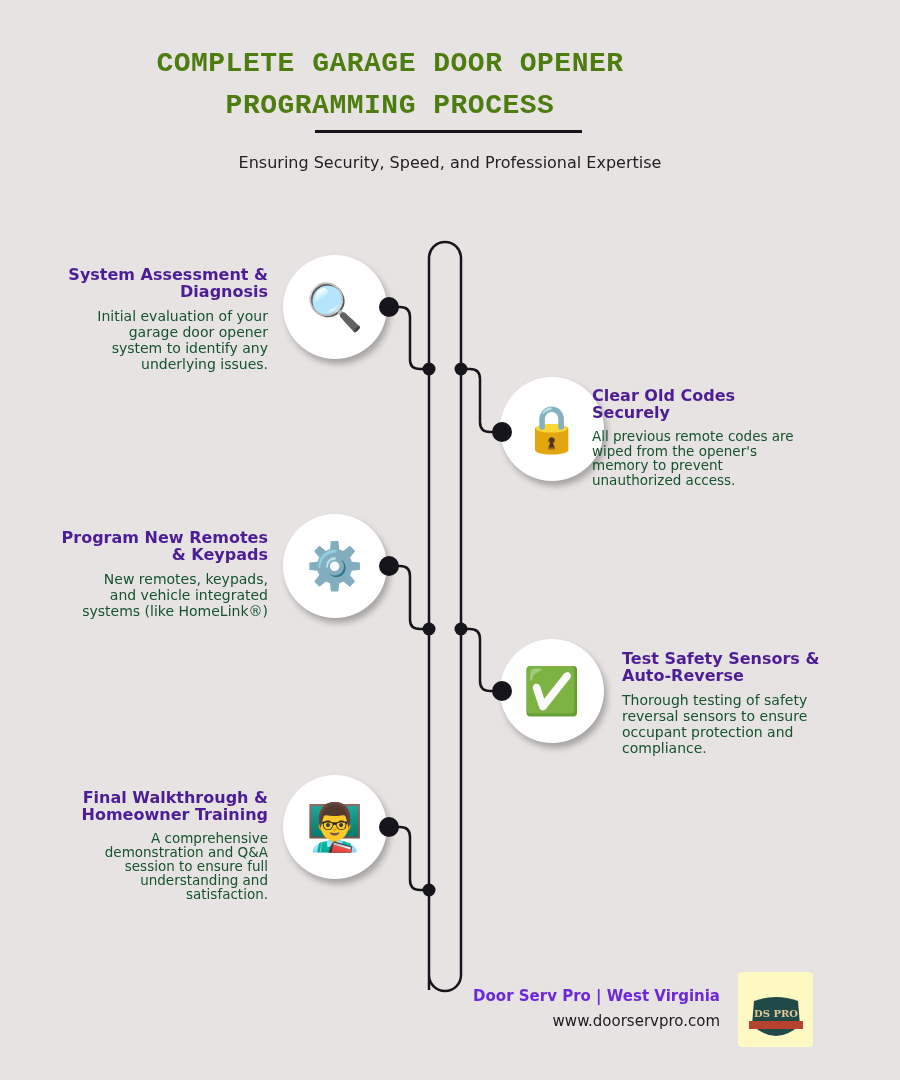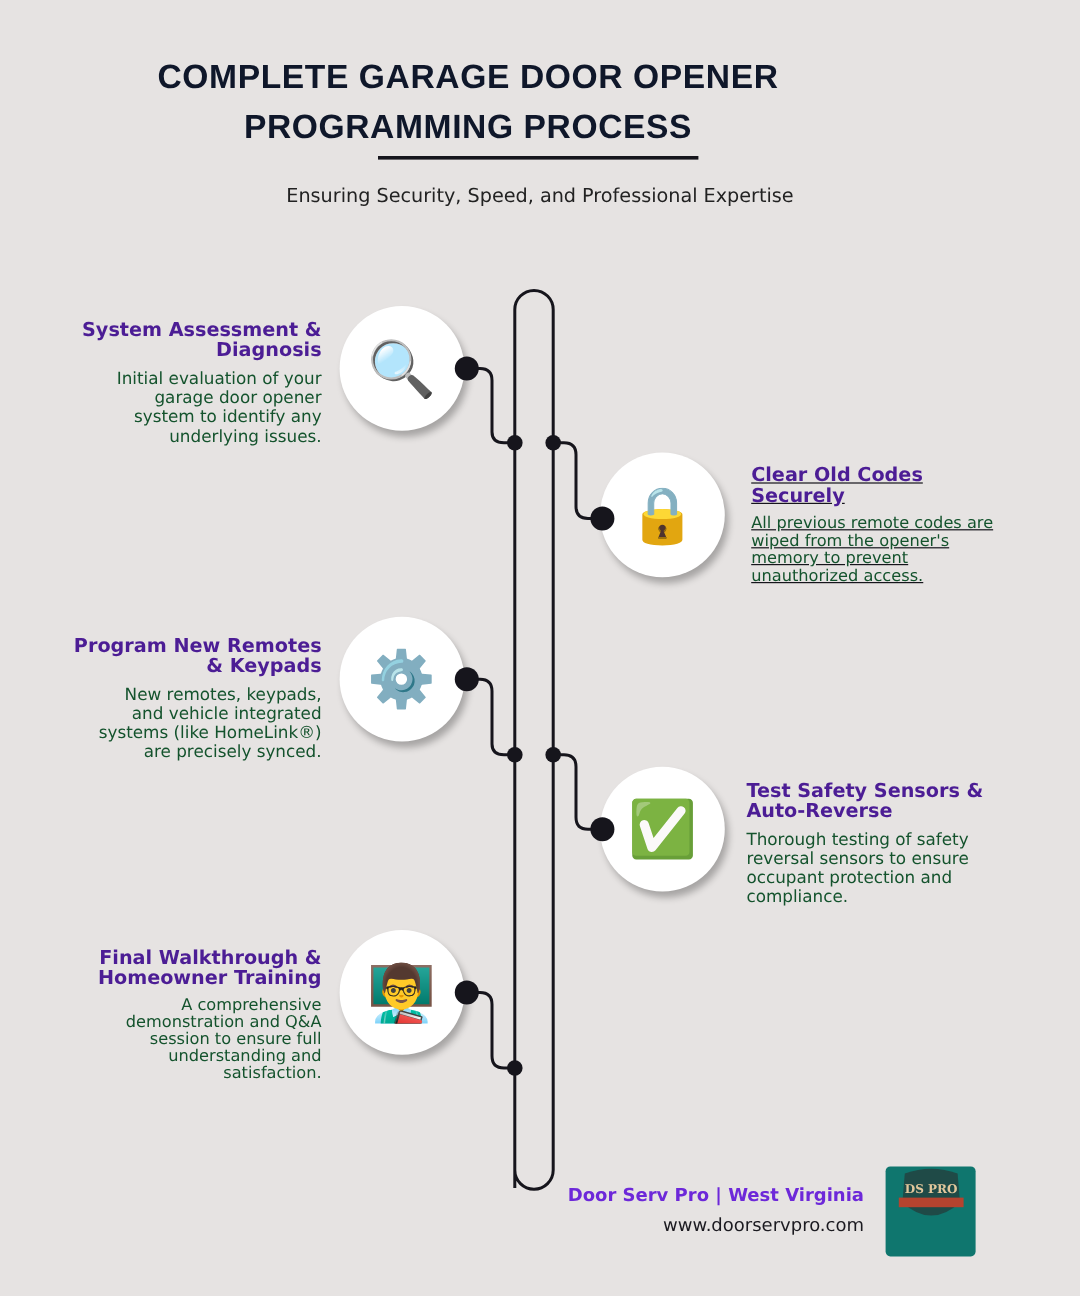--- a/index.html
+++ b/index.html
@@ -5,22 +5,22 @@
   html, body { margin: 0; padding: 0; }
   body {
     width: 900px; height: 1080px; position: relative; overflow: hidden;
     background: #e6e3e2;
     font-family: "DejaVu Sans", sans-serif;
     color: #16151c;
   }
   .title {
     position: absolute; left: 0; width: 780px; top: 43px;
     text-align: center; font-weight: bold; font-size: 28px; line-height: 42px;
-    letter-spacing: 0.5px; color: #0f172a;
-    font-family: Liberation Sans, sans-serif;
+    letter-spacing: 0.5px; color: #4d7c0f;
+    font-family: Liberation Mono, monospace;
   }
   .title-rule {
     position: absolute; left: 315px; top: 130px; width: 267px; height: 3px; background: #16151c;
   }
   .subtitle {
     position: absolute; left: 0; width: 900px; top: 153px; text-align: center;
     font-size: 16px; color: #222; font-family: "DejaVu Sans", sans-serif; font-weight: normal;
   }
   svg.connectors { position: absolute; left: 0; top: 0; }
   .step-circle {
@@ -42,21 +42,21 @@
     font-family: "DejaVu Sans", sans-serif;
   }
   .footer-name {
     position: absolute; right: 180px; top: 987px; font-weight: bold; font-size: 15px; color: #6d28d9;
   }
   .footer-url {
     position: absolute; right: 180px; top: 1012px; font-size: 15px; color: #1b1a20;
   }
   .logo-box {
     position: absolute; left: 738px; top: 972px; width: 75px; height: 75px;
-    background: #0f766e; border-radius: 4px; display: flex; align-items: flex-start; justify-content: center;
+    background: #fef9c3; border-radius: 4px; display: flex; align-items: flex-end; justify-content: center;
   }
 </style>
 </head>
 <body>
 
 <div class="title">
   <div>COMPLETE GARAGE DOOR OPENER</div>
   <div>PROGRAMMING PROCESS</div>
 </div>
 <div class="title-rule"></div>
@@ -98,21 +98,21 @@
     <div>underlying issues.</div>
   </div>
 </div>
 <div class="step-circle" style="left:283px; top:255px;">
   <span>🔍</span>
 </div>
 
 <div class="step-circle" style="left:500px; top:377px;">
   <span>🔒</span>
 </div>
-<div class="step-text right" style="left:626px; top:387px; width:260px;text-decoration:underline;">
+<div class="step-text right" style="left:592px; top:387px; width:260px;">
   <div class="step-title">
     <div>Clear Old Codes</div>
     <div>Securely</div>
   </div>
   <div class="step-desc" style="font-size:13.5px; line-height:14.5px;">
     <div>All previous remote codes are</div>
     <div>wiped from the opener's</div>
     <div>memory to prevent</div>
     <div>unauthorized access.</div>
   </div>
@@ -120,21 +120,20 @@
 
 <div class="step-text left" style="right:632px; top:529px; width:260px;text-align:right;">
   <div class="step-title">
     <div>Program New Remotes</div>
     <div>&amp; Keypads</div>
   </div>
   <div class="step-desc">
     <div>New remotes, keypads,</div>
     <div>and vehicle integrated</div>
     <div>systems (like HomeLink®)</div>
-    <div>are precisely synced.</div>
   </div>
 </div>
 <div class="step-circle" style="left:283px; top:514px;">
   <span>⚙️</span>
 </div>
 
 <div class="step-circle" style="left:500px; top:639px;">
   <span>✅</span>
 </div>
 <div class="step-text right" style="left:622px; top:650px; width:260px;">

